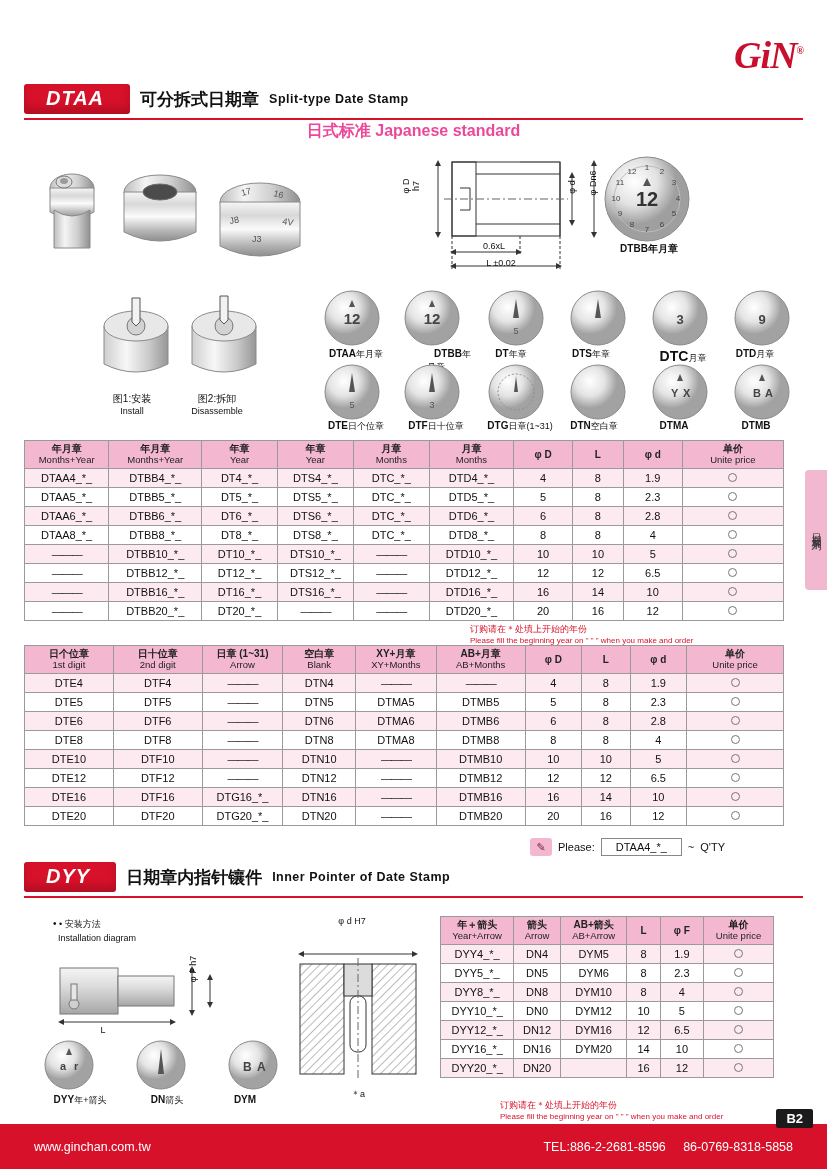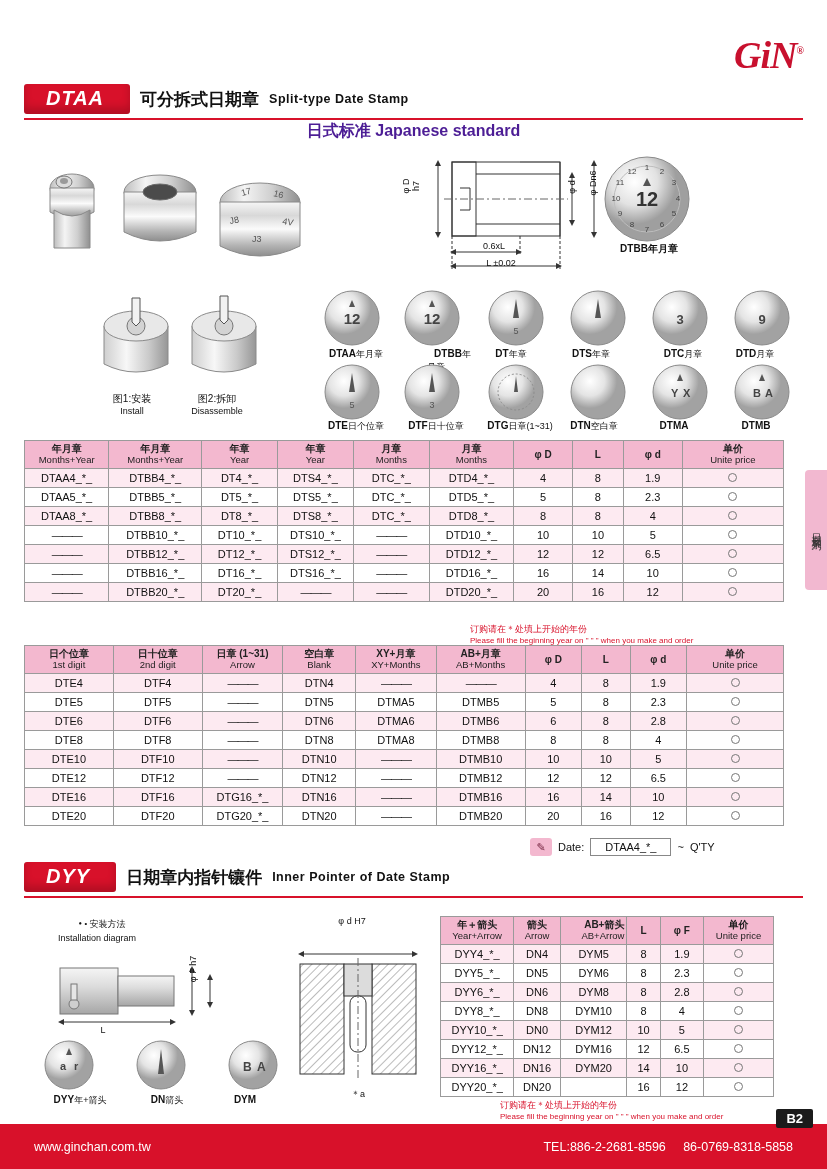--- a/index.html
+++ b/index.html
@@ -38,21 +38,21 @@
     position:relative;
     box-shadow: inset 0 -6px 8px rgba(0,0,0,.18);
   }
   .sec-title-cn { font-size:17px; font-weight:bold; color:#111; }
   .sec-title-en { font-size:12.5px; font-weight:bold; color:#111; letter-spacing:.5px;}
   .sec-rule { border-bottom:2px solid #d8112a; margin-top:4px; }
 
   
   .headline {
     position:absolute; left:0; right:0; text-align:center;
-    font-size:16px; font-weight:bold; color:#4c1d95;
+    font-size:16px; font-weight:bold; color:#ec4899;
   }
 
   
   .lbl { position:absolute; font-size:9px; color:#111; text-align:center; }
 
   
   table { border-collapse:collapse; }
   .tbl {
     position:absolute;
     border:1px solid #8a8a8a;
@@ -352,21 +352,21 @@
   <div class="capt" style="left:398px; top:348px; width:76px;">
     <b style="font-size:10px;margin-left:33px;">DTBB</b><span style="font-size:9px;">年月章</span>
   </div>
   <div class="capt" style="left:478px; top:348px; width:66px;">
     <b style="font-size:10px;">DT</b><span style="font-size:9px;">年章</span>
   </div>
   <div class="capt" style="left:556px; top:348px; width:70px;">
     <b style="font-size:10px;">DTS</b><span style="font-size:9px;">年章</span>
   </div>
   <div class="capt" style="left:638px; top:348px; width:70px;">
-    <b style="font-size:10px;margin-left:20px;">DTC</b><span style="font-size:9px;">月章</span>
+    <b style="font-size:14px;margin-left:20px;">DTC</b><span style="font-size:9px;">月章</span>
   </div>
   <div class="capt" style="left:720px; top:348px; width:70px;">
     <b style="font-size:10px;">DTD</b><span style="font-size:9px;">月章</span>
   </div>
 
   <div class="svgwrap" style="left:324px; top:364px;">
     <svg width="480" height="56" viewBox="0 0 480 56">
       <g>
         <circle cx="28" cy="28" r="27" fill="url(#rg2)" stroke="#8a8a8a"></circle>
         <path d="M28,9 L31,28 L25,28 Z" fill="#555"></path>
@@ -459,20 +459,32 @@
           <td>DT5_*_</td>
           <td>DTS5_*_</td>
           <td>DTC_*_</td>
           <td>DTD5_*_</td>
           <td>5</td>
           <td>8</td>
           <td>2.3</td>
           <td><span class="circ"></span></td>
         </tr>
         <tr>
+          <td>DTAA6_*_</td>
+          <td>DTBB6_*_</td>
+          <td>DT6_*_</td>
+          <td>DTS6_*_</td>
+          <td>DTC_*_</td>
+          <td>DTD6_*_</td>
+          <td>6</td>
+          <td>8</td>
+          <td>2.8</td>
+          <td><span class="circ"></span></td>
+        </tr>
+        <tr>
           <td>DTAA8_*_</td>
           <td>DTBB8_*_</td>
           <td>DT8_*_</td>
           <td>DTS8_*_</td>
           <td>DTC_*_</td>
           <td>DTD8_*_</td>
           <td>8</td>
           <td>8</td>
           <td>4</td>
           <td><span class="circ"></span></td>
@@ -649,36 +661,36 @@
           <td>20</td>
           <td>16</td>
           <td>12</td>
           <td><span class="circ"></span></td>
         </tr>
       </tbody>
   </table>
 
   <div class="orderbar" style="left:530px; top:838px;">
     <div class="pen">✎</div>
-    <span>Date:</span>
+    <span>Please:</span>
     <span class="fld">DTAA4_*_</span>
     <span>~</span>
     <span>Q'TY</span>
   </div>
 
   <div class="sec-head" style="top:862px;">
     <div class="tagwrap">
       <div class="sec-tag">DYY</div>
       <div class="sec-title-cn">日期章内指针镶件</div>
       <div class="sec-title-en">Inner Pointer of Date Stamp</div>
     </div>
     <div class="sec-rule"></div>
   </div>
 
-  <div class="lbl" style="left:42px; top:918px; width:120px; text-align:center;font-family:Liberation Serif, serif;">
+  <div class="lbl" style="left:53px; top:918px; width:120px; text-align:left;">
     <span class="bullet">•</span> <span>• 安装方法</span>
   </div>
   <div class="lbl" style="left:58px; top:933px; width:140px; text-align:left;">Installation diagram</div>
 
   <div class="svgwrap" style="left:42px; top:948px;">
     <svg width="200" height="100" viewBox="0 0 200 100">
       <defs>
         <linearGradient id="mg3" x1="0" y1="0" x2="0" y2="1">
           <stop offset="0%" stop-color="#f5f5f5"></stop>
             <stop offset="40%" stop-color="#dcdcdc"></stop>
@@ -750,21 +762,21 @@
   </div>
   <div class="capt" style="left:200px; top:1094px; width:90px;">
     <b style="font-size:10px;">DYM</b>
   </div>
 
   <table class="tbl" id="t3" style="left:440px; top:916px; width:334px;">
     <thead>
         <tr>
           <th style="width: 22%;"><span class="cn">年＋箭头</span><span>Year+Arrow</span></th>
           <th style="width: 14%;"><span class="cn">箭头</span><span>Arrow</span></th>
-          <th style="width: 20%; text-align: right;"><span class="cn">AB+箭头</span><span>AB+Arrow</span></th>
+          <th style="width: 20%;"><span class="cn">AB+箭头</span><span>AB+Arrow</span></th>
           <th style="width: 10%;">
             <span class="cn">L</span>
           </th>
           <th style="width: 13%;">
             <span class="cn">φ F</span>
           </th>
           <th style="width: 21%;"><span class="cn">单价</span><span>Unite price</span></th>
         </tr>
       </thead>
     <tbody>
@@ -775,28 +787,20 @@
           <td>8</td>
           <td>1.9</td>
           <td><span class="circ"></span></td>
         </tr>
         <tr>
           <td>DYY5_*_</td>
           <td>DN5</td>
           <td>DYM6</td>
           <td>8</td>
           <td>2.3</td>
-          <td><span class="circ"></span></td>
-        </tr>
-        <tr>
-          <td>DYY6_*_</td>
-          <td>DN6</td>
-          <td>DYM8</td>
-          <td>8</td>
-          <td>2.8</td>
           <td><span class="circ"></span></td>
         </tr>
         <tr>
           <td>DYY8_*_</td>
           <td>DN8</td>
           <td>DYM10</td>
           <td>8</td>
           <td>4</td>
           <td><span class="circ"></span></td>
         </tr>

